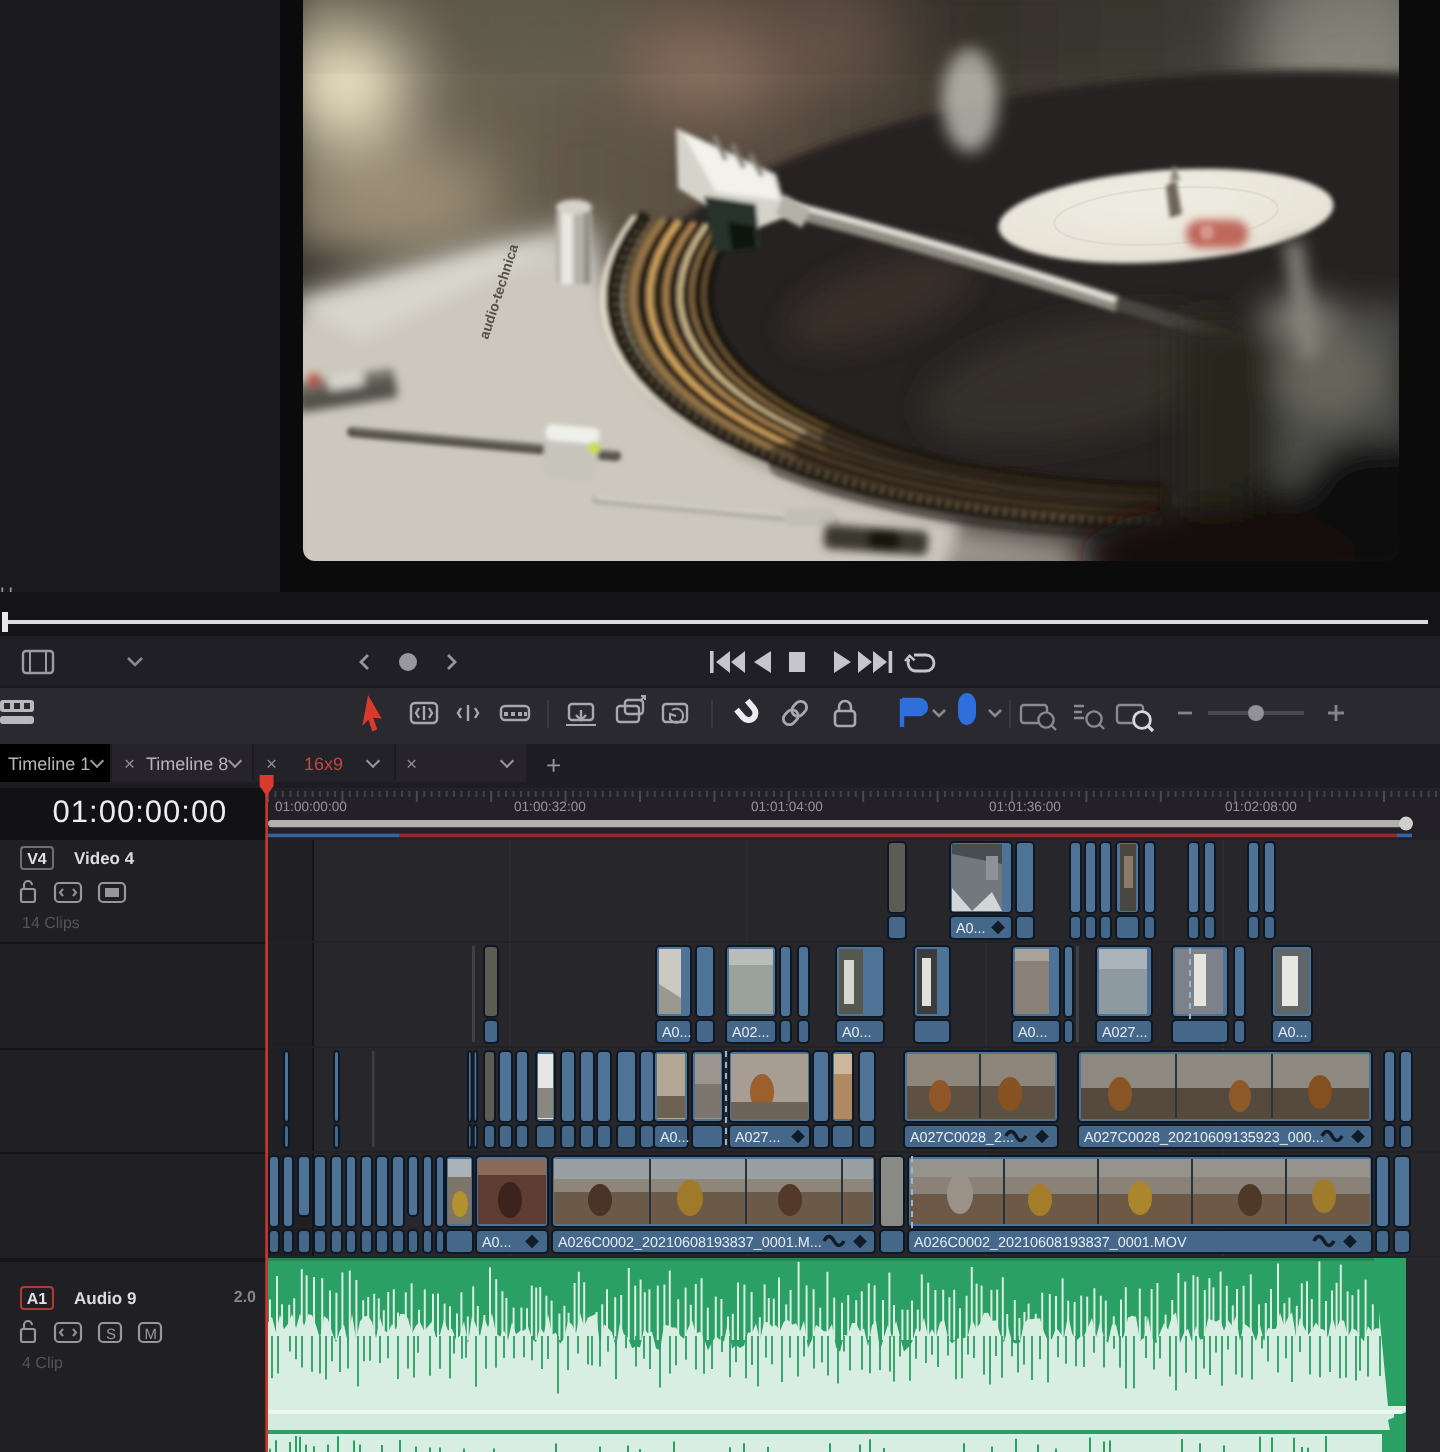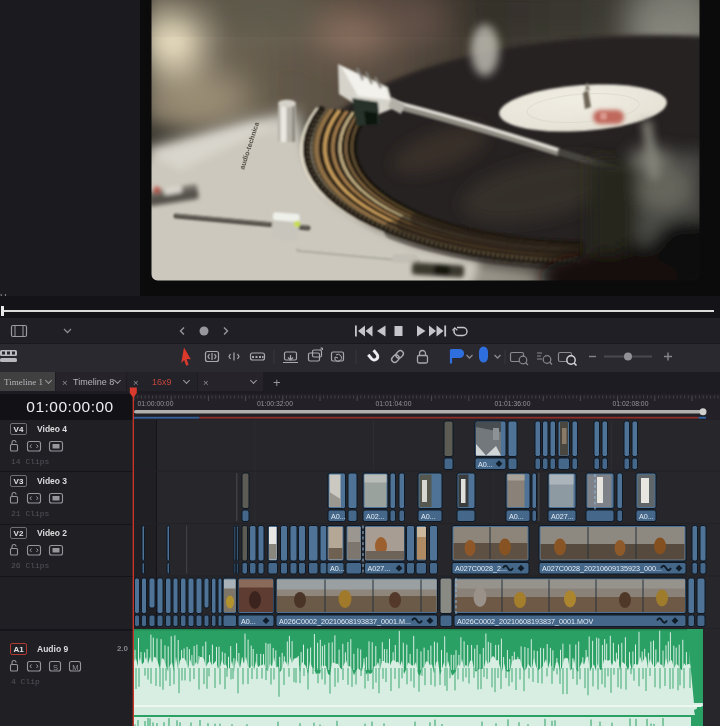--- a/index.html
+++ b/index.html
@@ -19,21 +19,21 @@
 #tcbox { left:0; top:394px; width:133px; height:26px; background:#121116; color:#ededef;
   font-size:15.5px; letter-spacing:0.5px; text-align:center; line-height:26px; padding-left:7px; }
 #rulerbg { left:133px; top:394px; width:587px; height:26px; background:#232127; }
 #headercol { left:0; top:420px; width:157px; height:306px; background:#201f24; border-right:1px solid #141318; }
 .trk { position:absolute; left:0; width:132px; height:52px; }
 .badge { position:absolute; left:10px; top:3px; width:17px; height:12px; border:1px solid; border-radius:2px;
   color:#e2e2e4; font-size:8px; font-weight:bold; text-align:center; line-height:12px; }
 .tname { position:absolute; left:37px; top:4px; font-size:8.5px; font-weight:bold; color:#dcdcde; }
 .ch { position:absolute; right:4px; top:4px; font-size:8px; color:#87868c;font-weight:bold; }
 .ticons { position:absolute; left:9px; top:19px; }
-.nclips { position:absolute; left:11px; top:37px; font-size:8px; color:#55545a;font-family:Liberation Mono, monospace; }
+.nclips { position:absolute; left:11px; top:37px; font-size:8px; color:#55545a; }
 .tsep { position:absolute; left:0; width:133px; height:1px; background:#15141a; }
 #tlbg { left:133px; top:420px; width:587px; height:306px; background:#27262b; }
 </style></head>
 <body>
 <div class="abs" id="viewer-left"></div>
 <div class="abs" style="left:140px;top:0;width:580px;height:307px;background:#0b0b0c"></div>
 
 <svg width="580" height="307" viewBox="0 0 580 307" style="position:absolute;left:140px;top:0">
 <defs>
   <filter id="b16" x="-30%" y="-30%" width="160%" height="160%">
@@ -316,21 +316,21 @@
     <path d="M574,19 l2.5,2.5" stroke="#d8d8dc" stroke-width="1.6"></path>
   </g>
 
   <path d="M589,12.5 h7" stroke="#85848a" stroke-width="1.4"></path>
   <line x1="604" y1="12.5" x2="652" y2="12.5" stroke="#4a494f" stroke-width="2"></line>
   <circle cx="628" cy="12.5" r="4" fill="#929197"></circle>
   <path d="M664,12.5 h8 M668,8.5 v8" stroke="#85848a" stroke-width="1.4"></path>
 </svg>
 
 <div class="abs" id="tabrow">
-  <div class="tab" style="left:0;width:55px;background:#404040;font-family:Liberation Serif, serif;">
+  <div class="tab" style="left:0;width:55px;background:#000000;">
     <span style="position:absolute;left:4px;top:5px">Timeline 1</span>
     <span class="chev" style="position:absolute;left:46px;top:6px"></span>
   </div>
   <div class="tab" style="left:56px;width:70px;background:#26242a;">
     <span class="x" style="position:absolute;left:6px;top:5px">×</span>
     <span style="position:absolute;left:17px;top:5px">Timeline 8</span>
     <span class="chev" style="position:absolute;left:59px;top:6px"></span>
   </div>
   <div class="tab" style="left:127px;width:70px;background:#242229;">
     <span class="x" style="position:absolute;left:6px;top:5px">×</span>
@@ -360,60 +360,20 @@
       <rect x="18.5" y="2.5" width="13" height="9.5" rx="2"></rect>
       <path d="M22.5,5.5 L21,7.2 L22.5,9" stroke-width="1"></path>
       <path d="M27.5,5.5 L29,7.2 L27.5,9" stroke-width="1"></path>
     </g>
     <g stroke="#97969b" fill="none" stroke-width="1.1">
       <rect x="40.5" y="2.5" width="13" height="9.5" rx="2"></rect>
       <rect x="43.5" y="5" width="7" height="4.5" fill="#97969b" stroke="none"></rect>
     </g>
   </svg>
   <span class="nclips">14 Clips</span>
-</div>
-    <div class="trk" style="top:51.5px">
-  <span class="badge" style="border-color:#6f6e73">V3</span>
-  <span class="tname">Video 3</span>
-  <svg class="ticons" width="120" height="14" viewBox="0 0 120 14">
-    <g stroke="#97969b" fill="none" stroke-width="1.1">
-      <rect x="1.5" y="5.5" width="7" height="6.5" rx="1" fill="none"></rect>
-      <path d="M3,5.5 L3,3.5 a2,2 0 0 1 4,0"></path>
-    </g>
-    <g stroke="#97969b" fill="none" stroke-width="1.1">
-      <rect x="18.5" y="2.5" width="13" height="9.5" rx="2"></rect>
-      <path d="M22.5,5.5 L21,7.2 L22.5,9" stroke-width="1"></path>
-      <path d="M27.5,5.5 L29,7.2 L27.5,9" stroke-width="1"></path>
-    </g>
-    <g stroke="#97969b" fill="none" stroke-width="1.1">
-      <rect x="40.5" y="2.5" width="13" height="9.5" rx="2"></rect>
-      <rect x="43.5" y="5" width="7" height="4.5" fill="#97969b" stroke="none"></rect>
-    </g>
-  </svg>
-  <span class="nclips">21 Clips</span>
-</div>
-    <div class="trk" style="top:104.0px">
-  <span class="badge" style="border-color:#6f6e73">V2</span>
-  <span class="tname">Video 2</span>
-  <svg class="ticons" width="120" height="14" viewBox="0 0 120 14">
-    <g stroke="#97969b" fill="none" stroke-width="1.1">
-      <rect x="1.5" y="5.5" width="7" height="6.5" rx="1" fill="none"></rect>
-      <path d="M3,5.5 L3,3.5 a2,2 0 0 1 4,0"></path>
-    </g>
-    <g stroke="#97969b" fill="none" stroke-width="1.1">
-      <rect x="18.5" y="2.5" width="13" height="9.5" rx="2"></rect>
-      <path d="M22.5,5.5 L21,7.2 L22.5,9" stroke-width="1"></path>
-      <path d="M27.5,5.5 L29,7.2 L27.5,9" stroke-width="1"></path>
-    </g>
-    <g stroke="#97969b" fill="none" stroke-width="1.1">
-      <rect x="40.5" y="2.5" width="13" height="9.5" rx="2"></rect>
-      <rect x="43.5" y="5" width="7" height="4.5" fill="#97969b" stroke="none"></rect>
-    </g>
-  </svg>
-  <span class="nclips">26 Clips</span>
 </div>
     <div class="trk" style="top:220px">
   <span class="badge" style="border-color:#b03a31">A1</span>
   <span class="tname">Audio 9</span>
       <span class="ch">2.0</span>
   <svg class="ticons" width="120" height="14" viewBox="0 0 120 14">
     <g stroke="#97969b" fill="none" stroke-width="1.1">
       <rect x="1.5" y="5.5" width="7" height="6.5" rx="1" fill="none"></rect>
       <path d="M3,5.5 L3,3.5 a2,2 0 0 1 4,0"></path>
     </g>

